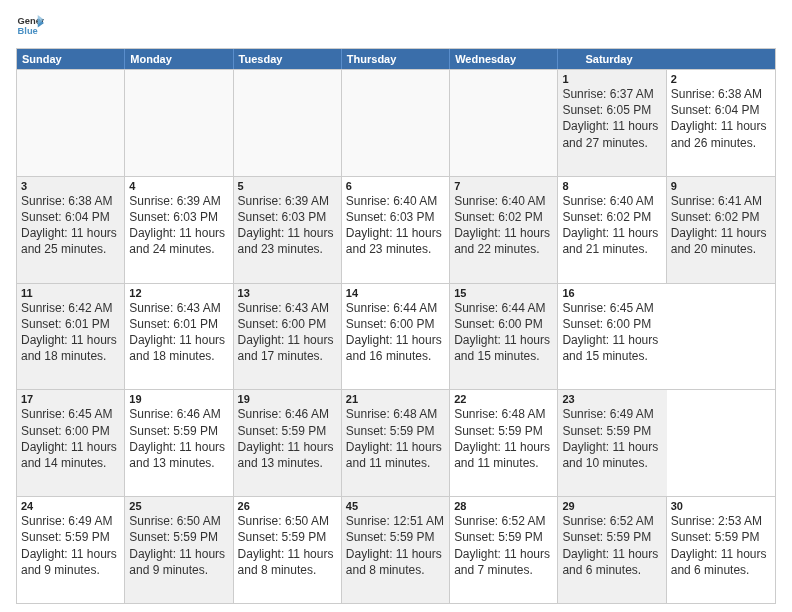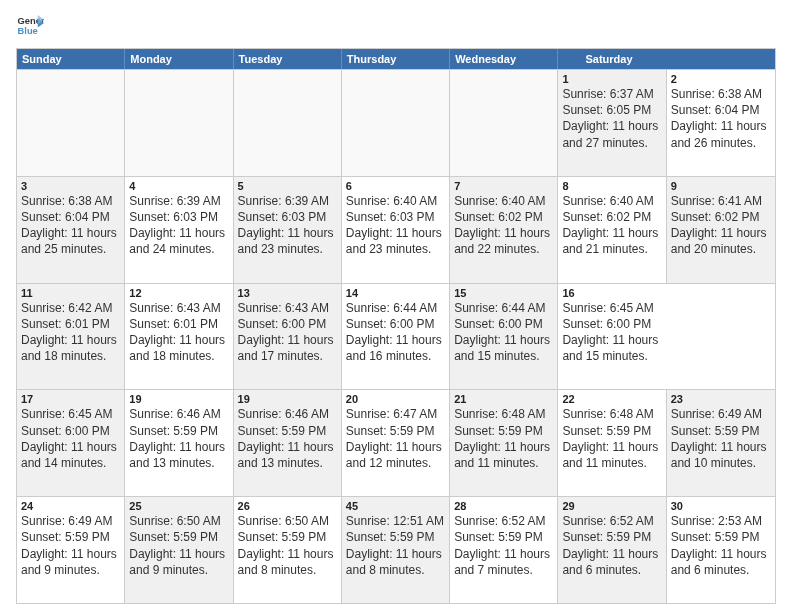--- a/index.html
+++ b/index.html
@@ -242,26 +242,20 @@
             <div class="cell-info">Sunrise: 6:46 AM
 Sunset: 5:59 PM
 Daylight: 11 hours and 13 minutes.</div>
           </div>
           <div class="cal-cell shaded">
             <span class="day-num">19</span>
             <div class="cell-info">Sunrise: 6:46 AM
 Sunset: 5:59 PM
 Daylight: 11 hours and 13 minutes.</div>
           </div>
-          <div class="cal-cell">
-            <span class="day-num">20</span>
-            <div class="cell-info">Sunrise: 6:47 AM
-Sunset: 5:59 PM
-Daylight: 11 hours and 12 minutes.</div>
-          </div>
           <div class="cal-cell shaded">
             <span class="day-num">21</span>
             <div class="cell-info">Sunrise: 6:48 AM
 Sunset: 5:59 PM
 Daylight: 11 hours and 11 minutes.</div>
           </div>
           <div class="cal-cell">
             <span class="day-num">22</span>
             <div class="cell-info">Sunrise: 6:48 AM
 Sunset: 5:59 PM

